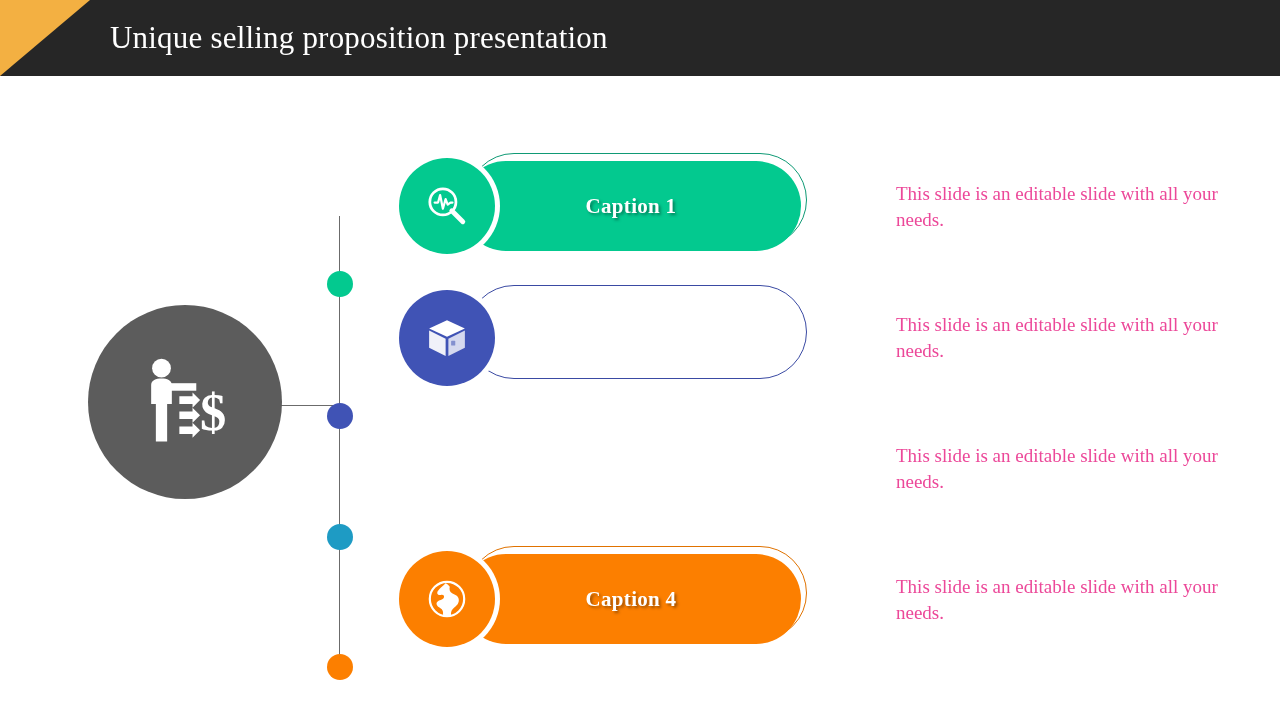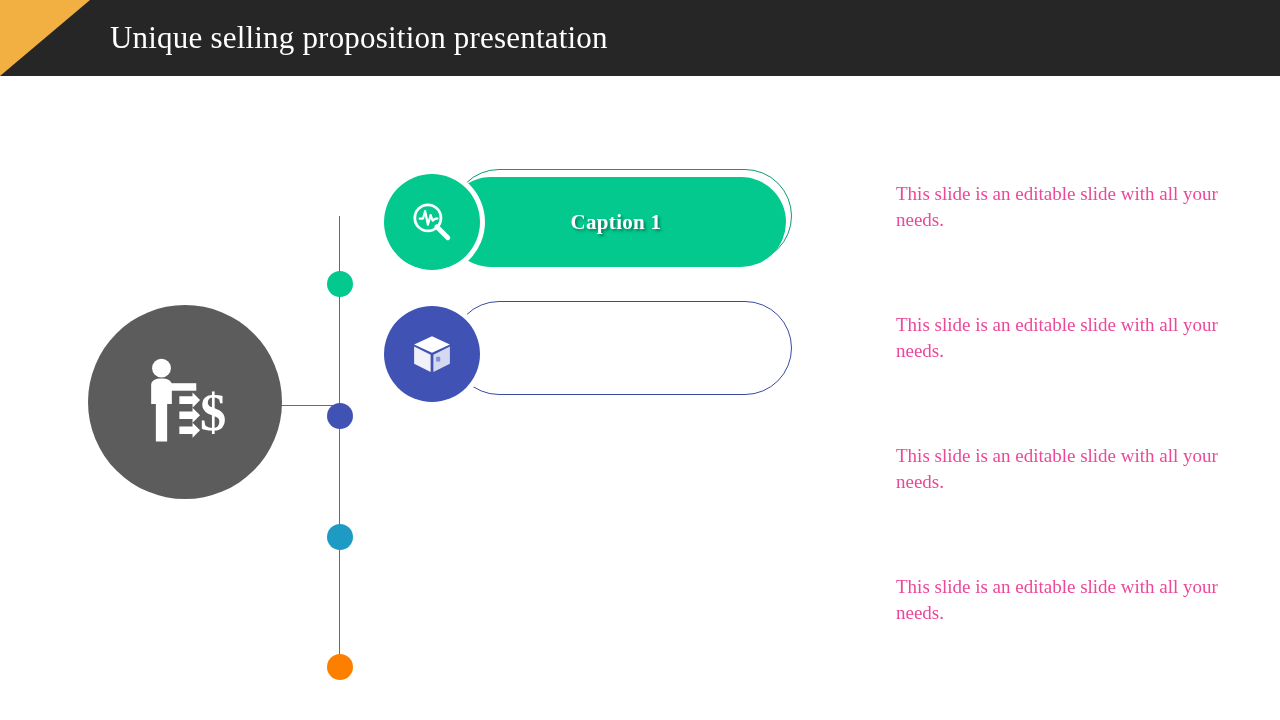--- a/index.html
+++ b/index.html
@@ -95,24 +95,23 @@
   .node-dot {
     position: absolute;
     width: 26px;
     height: 26px;
     border-radius: 50%;
   }
 
   
   .row {
     position: absolute;
-    left: 384px;
+    left: 399px;
     width: 410px;
     height: 96px;
-    margin-top: 16px;
   }
   .pill-outline {
     position: absolute;
     left: 68px;
     top: -8px;
     width: 340px;
     height: 94px;
     border-radius: 47px;
     border: 1.5px solid;
     box-sizing: border-box;
@@ -223,15 +222,27 @@
         <polygon points="6,21 30,33 30,58 6,46" fill="#ffffff" opacity="0.92"></polygon>
         <polygon points="34,33 58,21 58,46 34,58" fill="#ffffff" opacity="0.78"></polygon>
         <rect x="38" y="36" width="6" height="7" rx="1" fill="#4053b5" opacity="0.55"></rect>
       </svg>
     </div>
   </div>
   <div class="desc" style="top:236px;">This slide is an editable slide with all your needs.</div>
 
   <div class="desc" style="top:367px;">This slide is an editable slide with all your needs.</div>
 
+  <div class="row" style="top:478px;">
+    <div class="pill-outline" style="border-color: rgb(224, 114, 0);"></div>
+    <div class="pill" style="background: rgb(252, 127, 0);">
+      <div class="pill-label">Caption 4</div>
+    </div>
+    <div class="badge" style="background: rgb(252, 127, 0);">
+      <svg class="badge-icon" viewBox="0 0 64 64">
+        <circle cx="32" cy="32" r="25" fill="none" stroke="#ffffff" stroke-width="3.2"></circle>
+        <path d="M30 9 C26 13 22 16 19 20 C16 24 19 27 23 26 C27 25 29 28 27 31 C25 34 21 33 18 36 C15 39 18 43 22 45 C26 47 27 51 26 55 C30 57 34 57 38 56 C37 51 39 47 43 44 C47 41 50 37 49 32 C48 27 44 26 40 24 C36 22 35 18 36 14 C34 11 32 10 30 9 Z" fill="#ffffff"></path>
+      </svg>
+    </div>
+  </div>
   <div class="desc" style="top:498px;">This slide is an editable slide with all your needs.</div>
 
 </div>
 
 </body></html>

